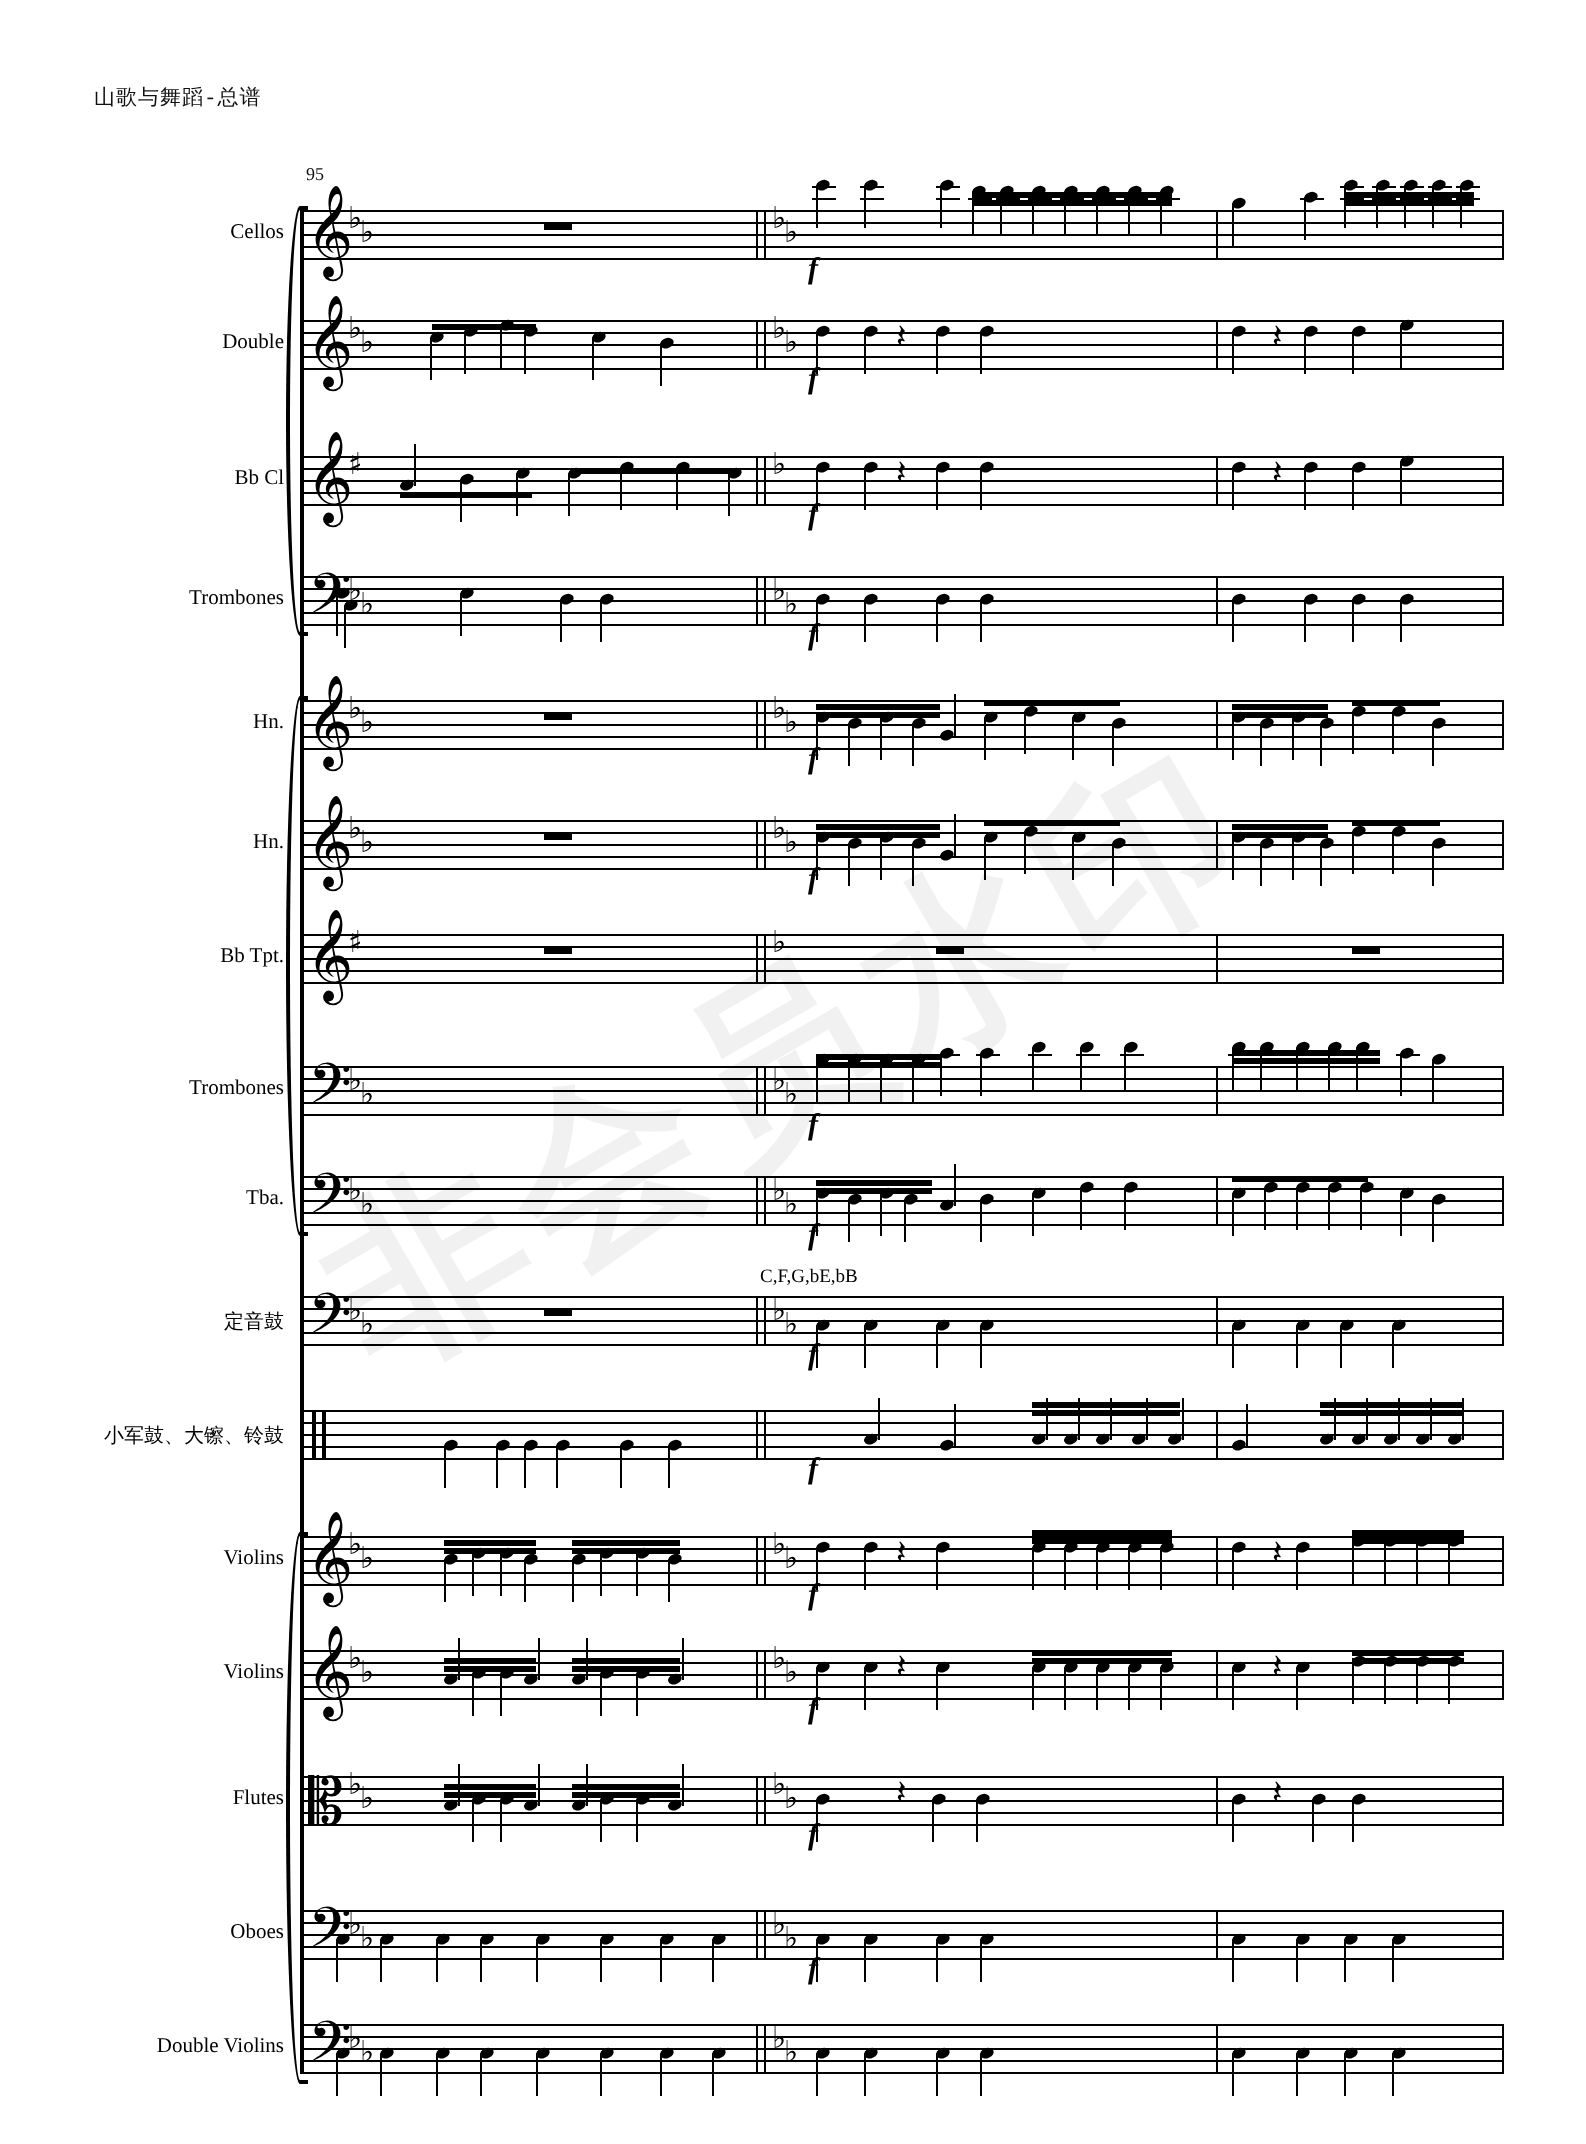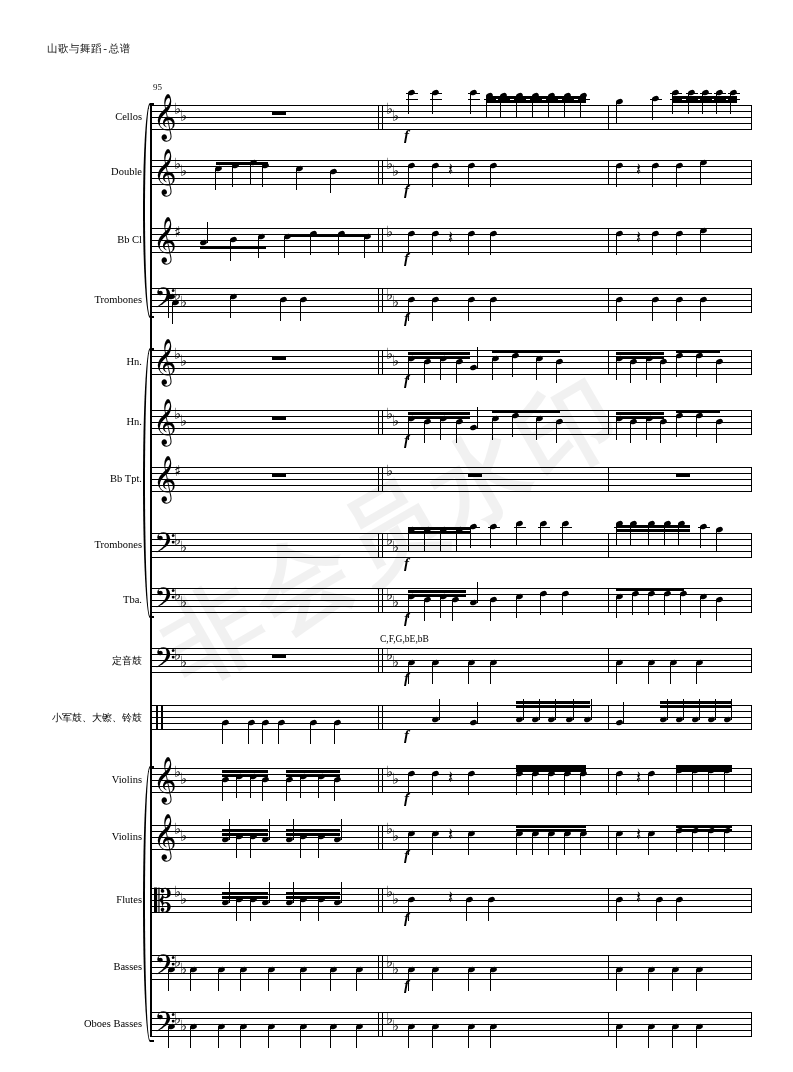--- a/index.html
+++ b/index.html
@@ -336,30 +336,30 @@
       </div>
       <div class="label-box" style="top: 894px;">Flutes</div>
       <div class="glyph" style="left: 154px; top: 885px; font-size: 32px;">𝄡</div>
       <div class="staff" style="top: 955px;">
         <div class="line l0"></div>
         <div class="line l1"></div>
         <div class="line l2"></div>
         <div class="line l3"></div>
         <div class="line l4"></div>
       </div>
-      <div class="label-box" style="top: 961px;">Basses</div>
+      <div class="label-box" style="top: 961px;">Oboes</div>
       <div class="glyph" style="left: 154px; top: 951px; font-size: 34px;">𝄢</div>
       <div class="staff" style="top: 1012px;">
         <div class="line l0"></div>
         <div class="line l1"></div>
         <div class="line l2"></div>
         <div class="line l3"></div>
         <div class="line l4"></div>
       </div>
-      <div class="label-box" style="top: 1018px;">Oboes Basses</div>
+      <div class="label-box" style="top: 1018px;">Double Violins</div>
       <div class="glyph" style="left: 154px; top: 1008px; font-size: 34px;">𝄢</div>
       <div class="sys-bar" style="top: 105px; height: 931px;"></div>
       <div class="brace" style="top: 103px; height: 211px;"></div>
       <div class="brace" style="top: 348px; height: 266px;"></div>
       <div class="brace" style="top: 766px; height: 272px;"></div>
       <div class="acc" style="left: 174px; top: 100px;">♭</div>
       <div class="acc" style="left: 180px; top: 107px;">♭</div>
       <div class="acc" style="left: 174px; top: 155px;">♭</div>
       <div class="acc" style="left: 180px; top: 162px;">♭</div>
       <div class="acc" style="left: 174px; top: 223px;">♯</div>

